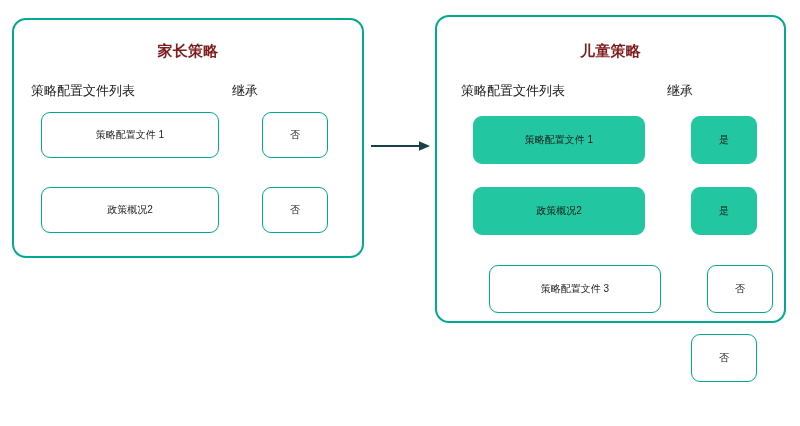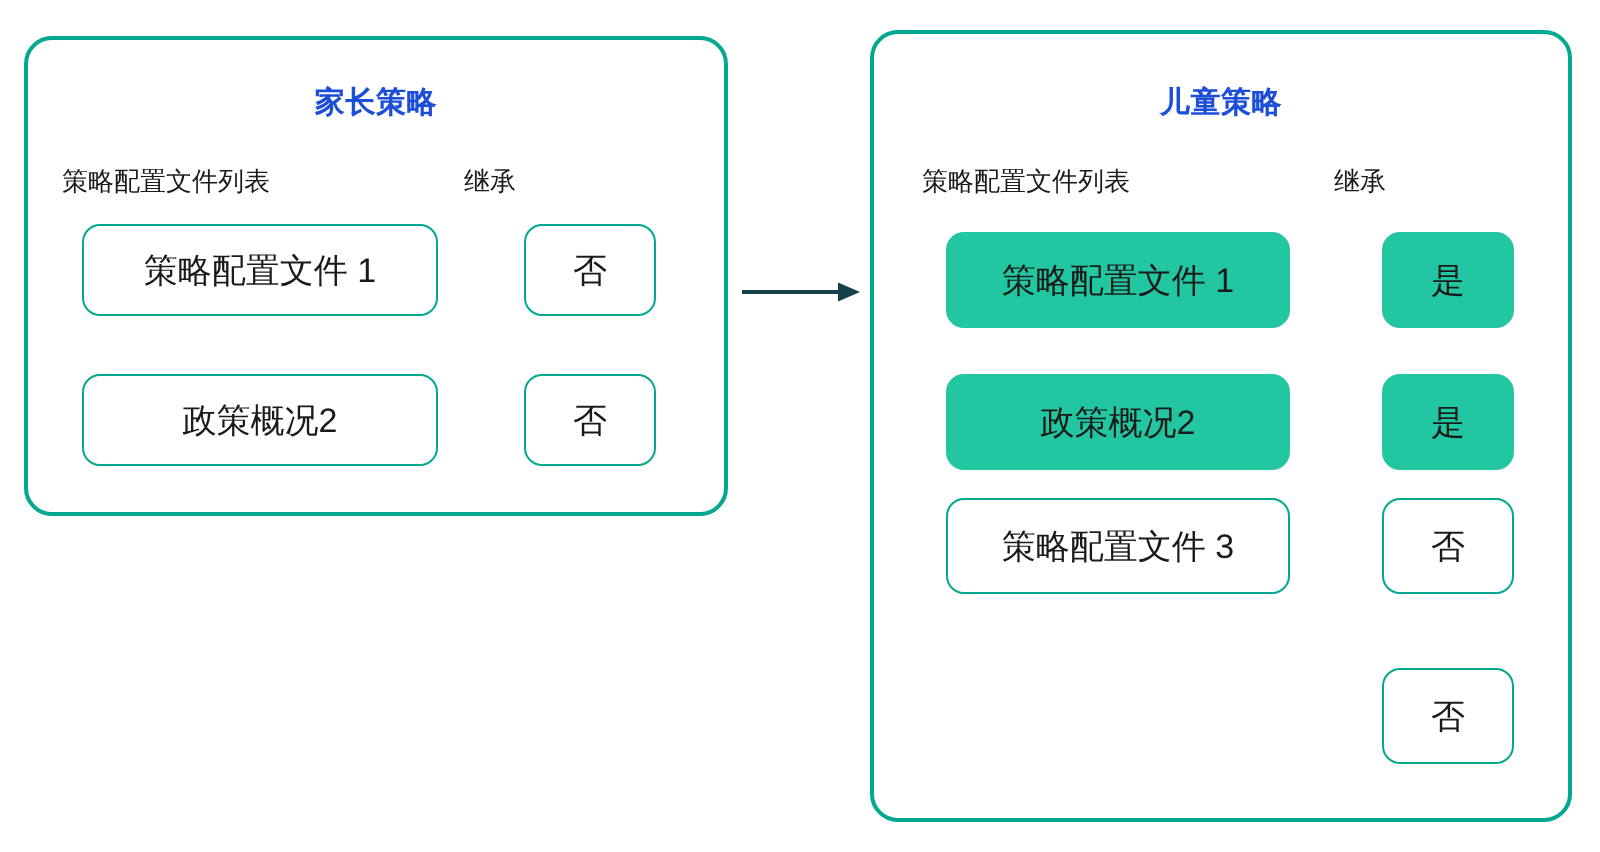--- a/index.html
+++ b/index.html
@@ -14,29 +14,29 @@
 
   
   .panel{
     position:absolute;
     box-sizing:border-box;
     border:2px solid #00a98f;
     border-radius:14px;
     background:#ffffff;
   }
   #parent-panel{left:12px;top:18px;width:352px;height:240px;}
-  #child-panel{left:435px;top:15px;width:351px;height:396px;}
+  #child-panel{left:435px;top:15px;width:351px;height:308px;}
 
   .panel-title{
     position:absolute;
     left:0;right:0;
     text-align:center;
     font-weight:bold;
     font-size:15px;
-    color:#1d4ed8;
+    color:#7f1d1d;
     letter-spacing:.3px;
   }
   #parent-panel .panel-title{top:22px;}
   #child-panel  .panel-title{top:25px;}
 
   .col-head{
     position:absolute;
     font-size:13px;
     color:#1a1a1a;
     white-space:nowrap;
@@ -54,21 +54,21 @@
 
   .card{
     position:absolute;
     box-sizing:border-box;
     border:1.6px solid #00a98f;
     border-radius:9px;
     background:#ffffff;
     display:flex;
     align-items:center;
     justify-content:center;
-    font-size:17px;
+    font-size:10px;
     color:#1a1a1a;
     white-space:nowrap;
   }
   .card.filled{
     background:#22c6a0;
     border-color:#22c6a0;
   }
 
   
   #parent-panel .card.name{left:27px;width:178px;height:46px;}
@@ -116,21 +116,21 @@
     <div class="row" style="top:99px;">
       <div class="card name filled">策略配置文件 1</div>
       <div class="card inh filled">是</div>
     </div>
 
     <div class="row" style="top:170px;">
       <div class="card name filled">政策概况2</div>
       <div class="card inh filled">是</div>
     </div>
 
-    <div class="row" style="top:232px;">
+    <div class="row" style="top:248px;margin-left:16px;">
       <div class="card name">策略配置文件 3</div>
       <div class="card inh">否</div>
     </div>
 
     <div class="row" style="top:317px;">
       <div class="card inh">否</div>
     </div>
   </div>
 
 </div>

